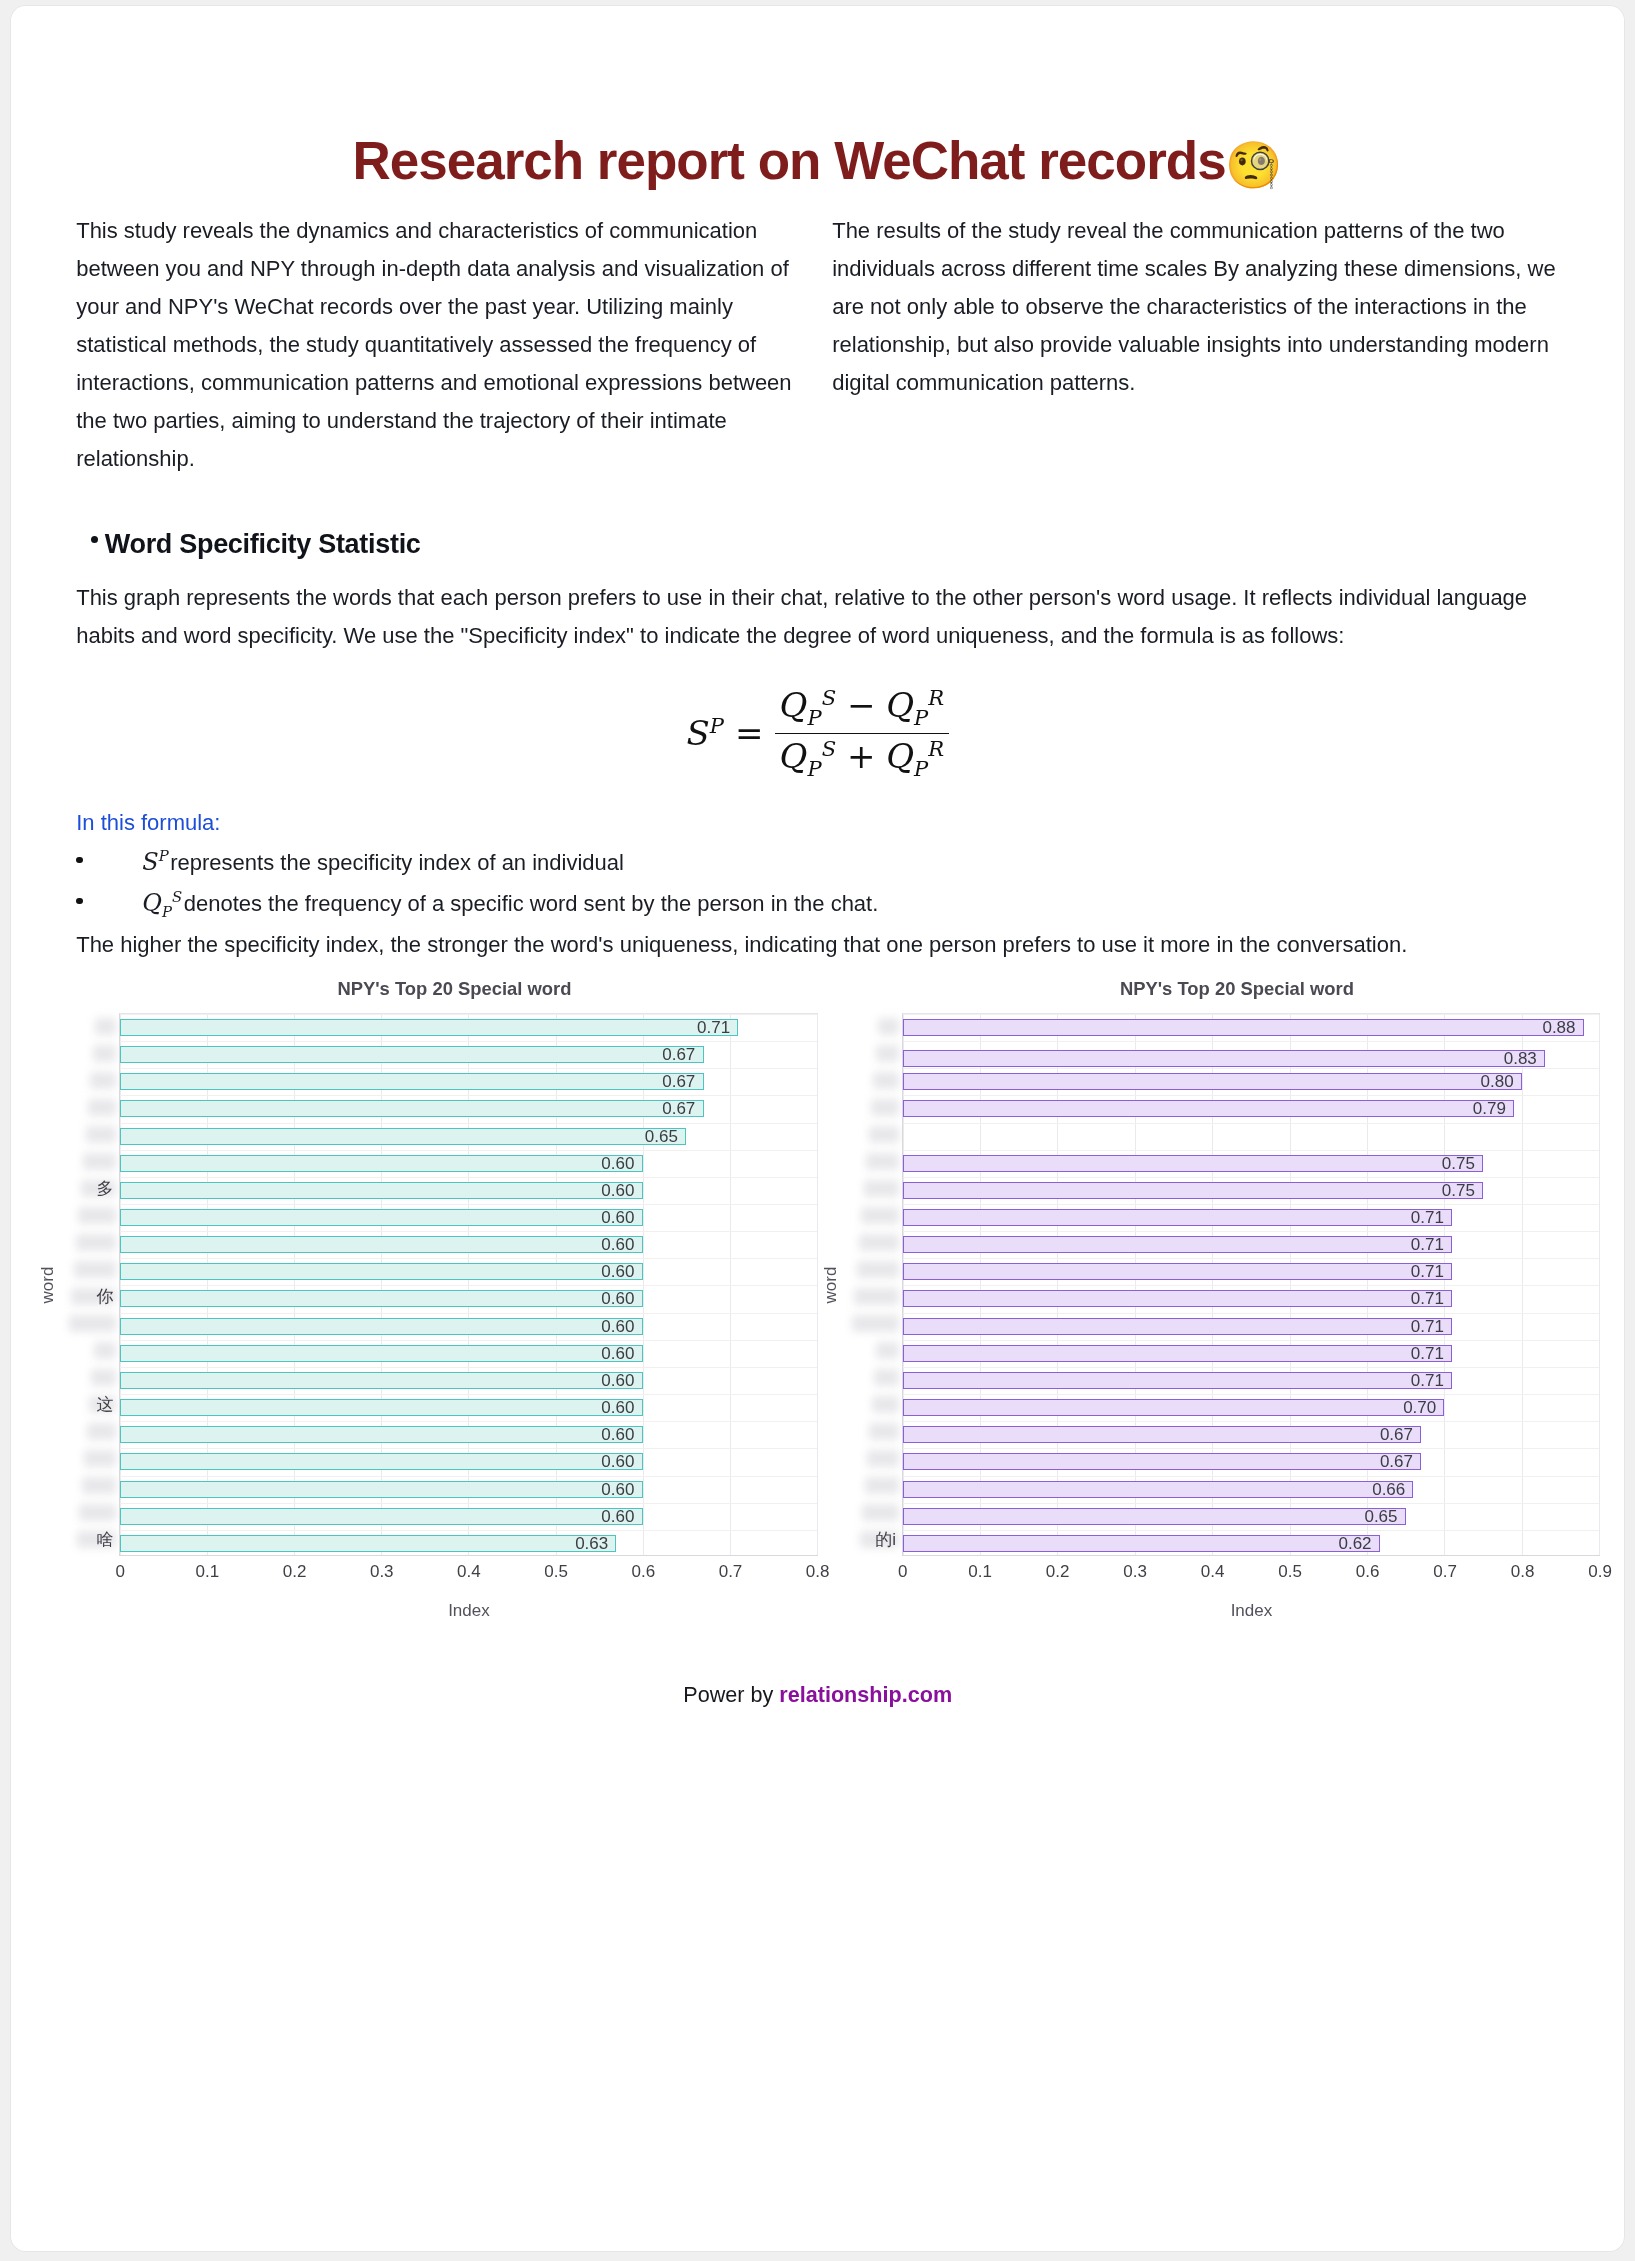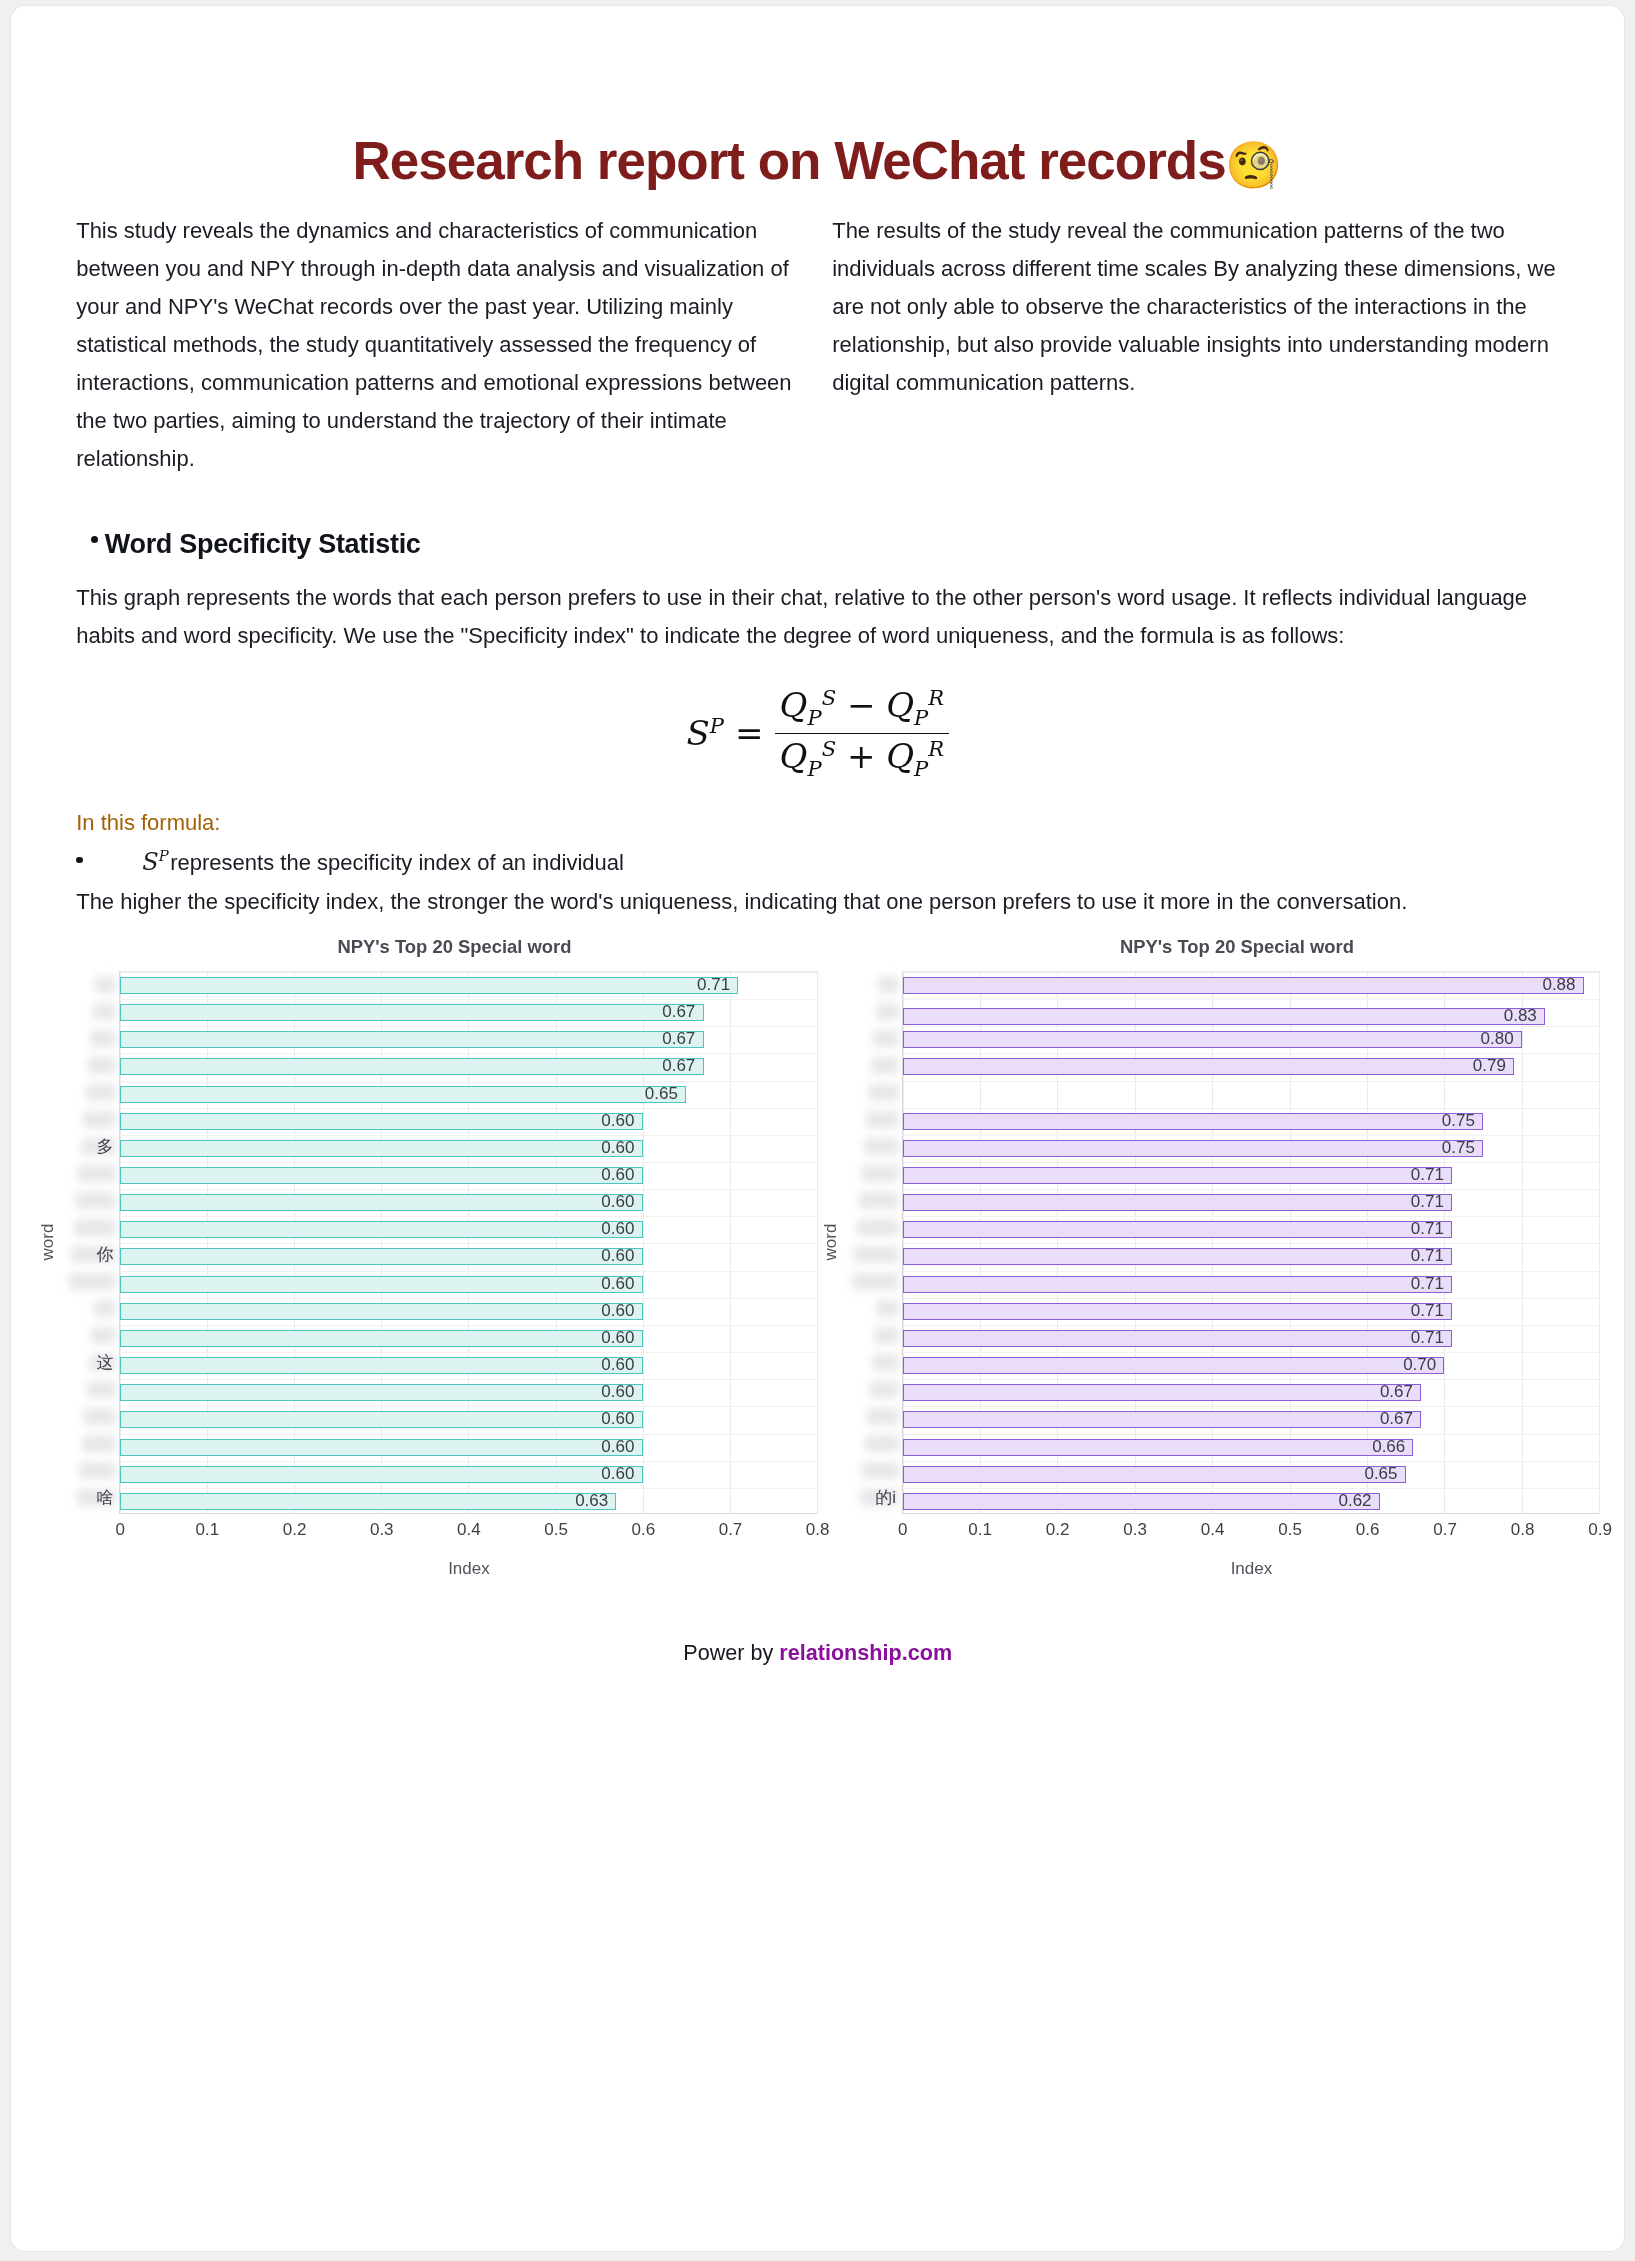--- a/index.html
+++ b/index.html
@@ -107,21 +107,21 @@
     flex-direction: column;
     align-items: center;
     vertical-align: middle;
   }
   .frac .num { padding: 0 4.8px 2.4px 4.8px; }
   .frac .den { padding: 2.4px 4.8px 0 4.8px; border-top: 1.6px solid #111; }
   sup.v { font-size: 0.62em; vertical-align: super; font-style: italic; }
   sub.v { font-size: 0.62em; vertical-align: sub; font-style: italic; }
 
   
-  .note-lead { padding: 0 65px 0 65px; font-size: 22px; color:#a16207; line-height:1.6; }
+  .note-lead { padding: 0 65px 0 65px; font-size: 22px; color:#1d4ed8; line-height:1.6; }
   ul.defs {
     margin: 0;
     padding: 1.6px 65px 0 94px;
     list-style: none;
   }
   ul.defs li {
     position: relative;
     font-size: 22px;
     line-height: 1.72;
     color: #1a1d24;
@@ -293,20 +293,21 @@
         <span class="num">Q<sub class="v">P</sub><sup class="v">S</sup> − Q<sub class="v">P</sub><sup class="v">R</sup></span>
         <span class="den">Q<sub class="v">P</sub><sup class="v">S</sup> + Q<sub class="v">P</sub><sup class="v">R</sup></span>
       </span>
     </div>
   </div>
 
   <div class="note-lead">In this formula:</div>
 
   <ul class="defs">
     <li><span class="inline-math">S<sup class="v">P</sup></span><span>represents the specificity index of an individual</span></li>
+    <li><span class="inline-math">Q<sub class="v">P</sub><sup class="v">S</sup></span><span>denotes the frequency of a specific word sent by the person in the chat.</span></li>
   </ul>
 
   <div class="body-text" style="padding-top:0">The higher the specificity index, the stronger the word's uniqueness, indicating that one person prefers to use it more in the conversation.</div>
 
   <div class="charts">
     <div class="chart">
       <div class="chart-title">NPY's Top 20 Special word</div>
       <div class="plot-row">
         <div class="ylabel">
             <span>word</span>

